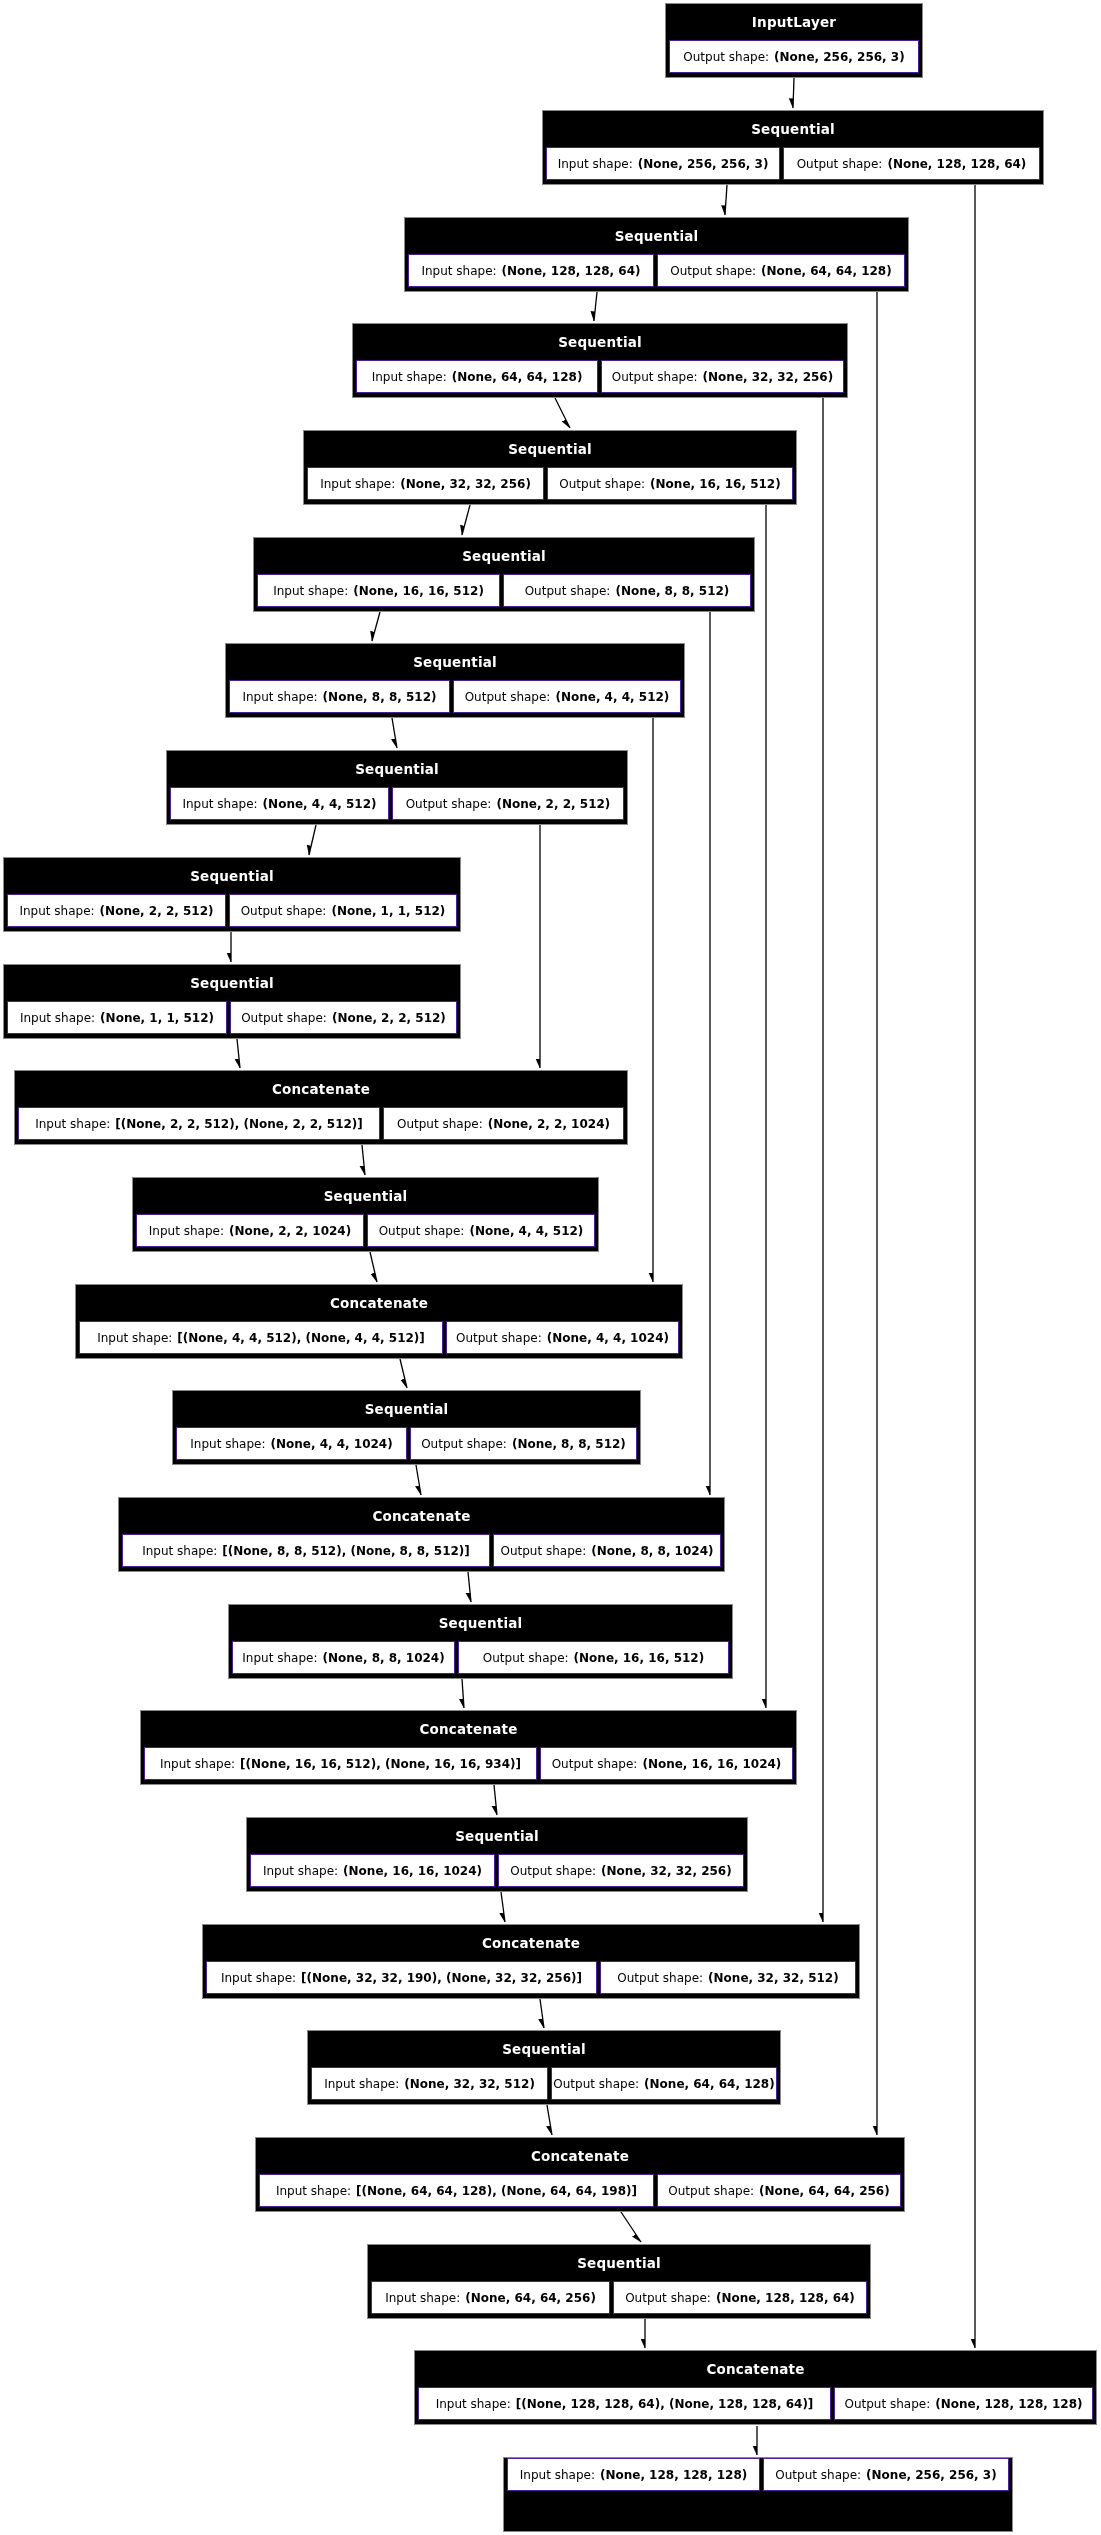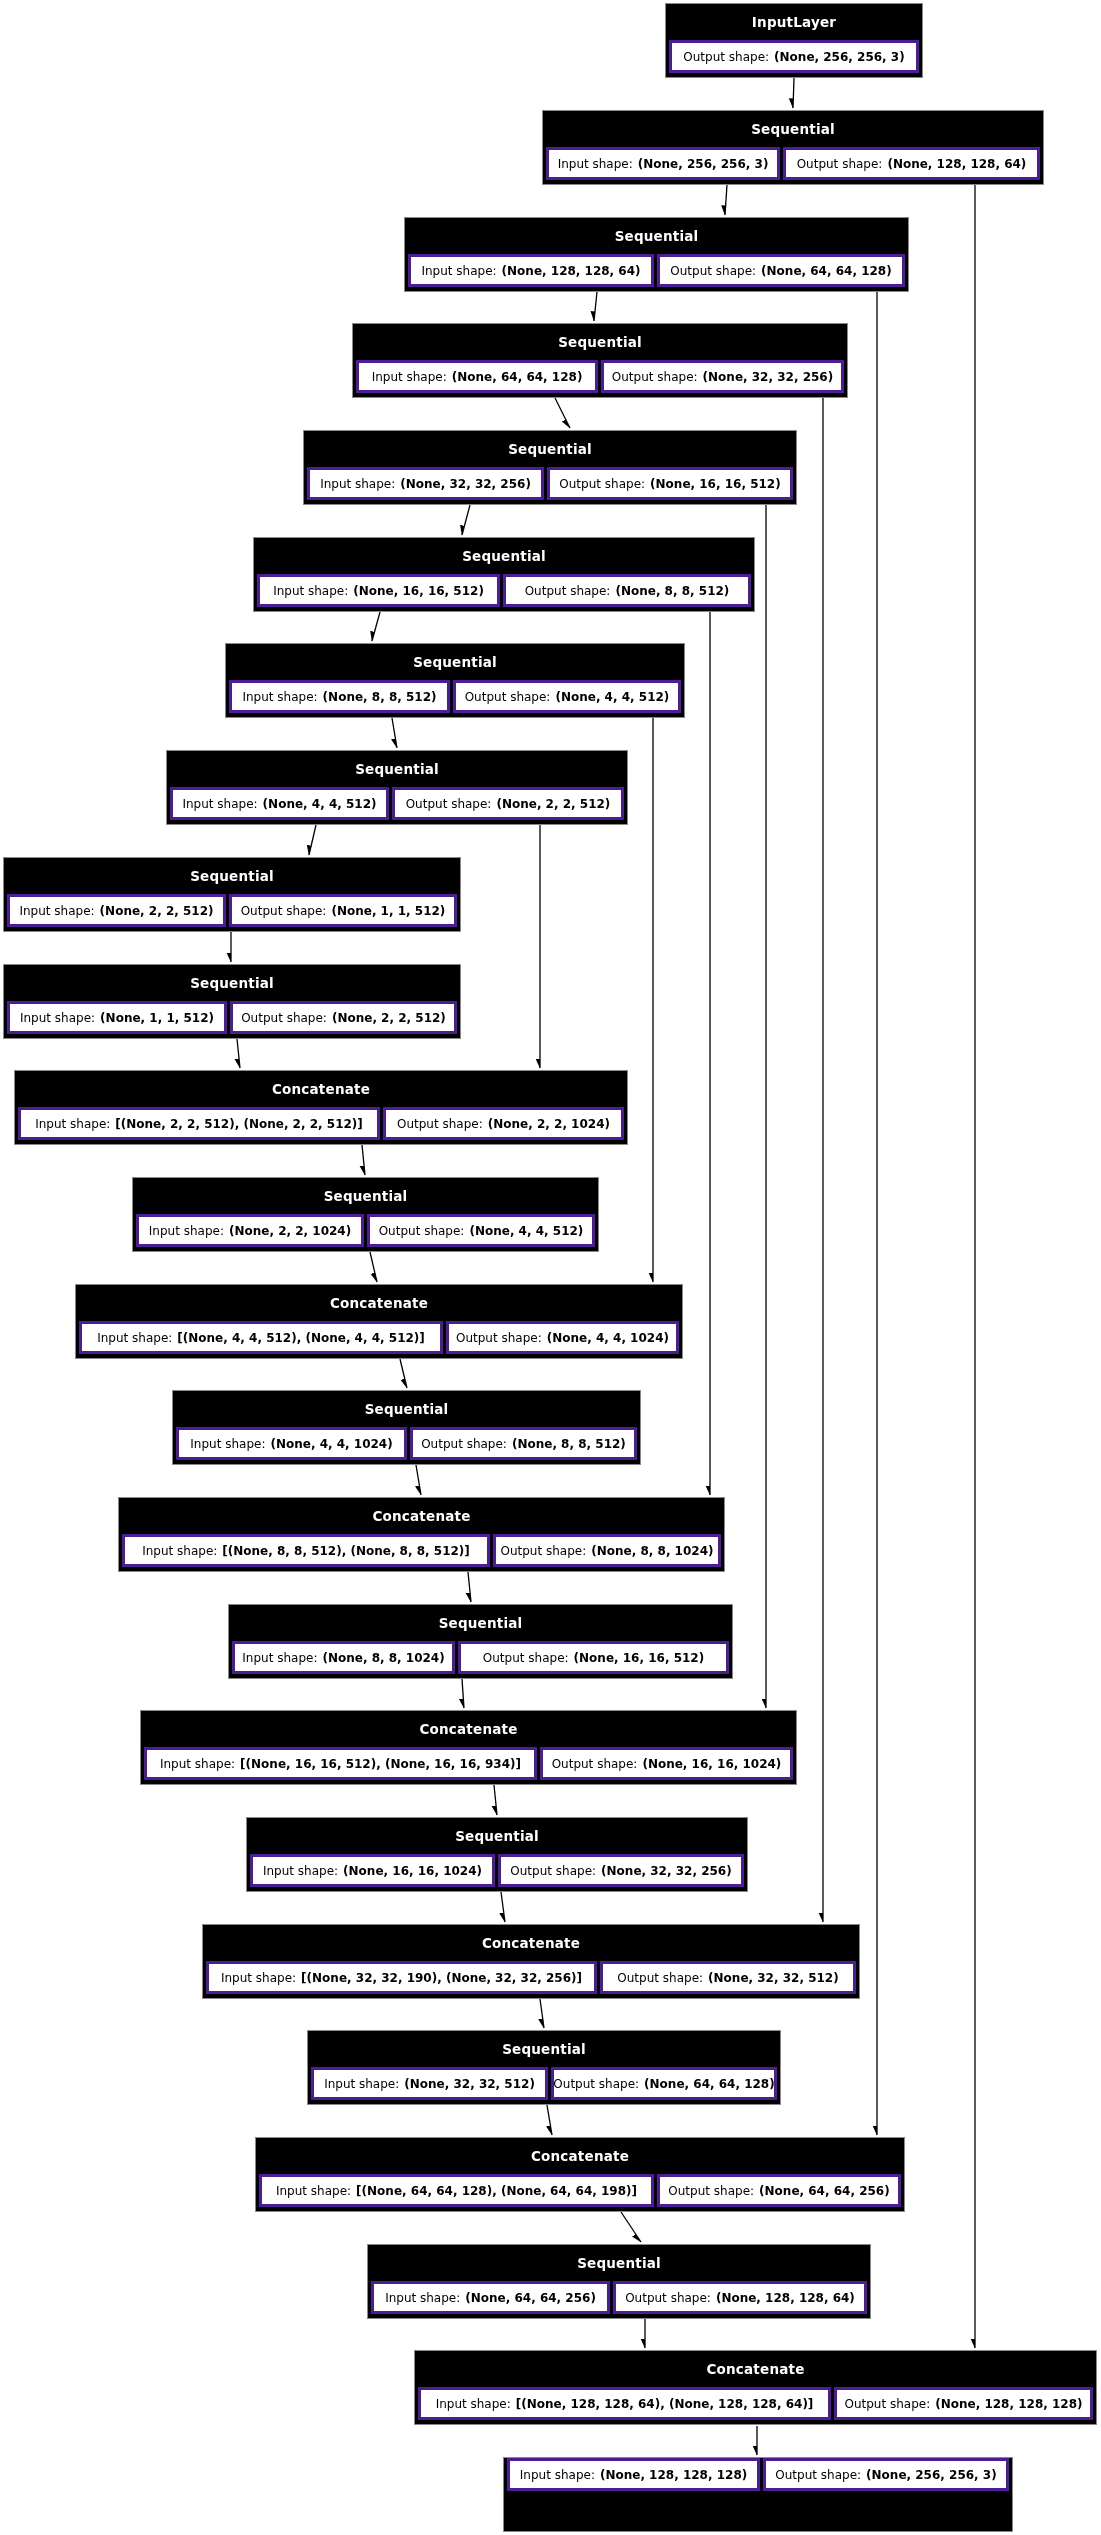--- a/index.html
+++ b/index.html
@@ -14,21 +14,21 @@
     border:1px solid #8a8a8a;box-sizing:border-box;
   }
   .node-title{
     height:36px;line-height:36px;text-align:center;color:#ffffff;
     font-weight:bold;font-size:13.5px;letter-spacing:.2px;
   }
   .node-cells{
     display:flex;gap:3px;padding:0 3px 3px 3px;height:33px;
   }
   .cell{
-    background:#ffffff;border:3px solid #4c1d95;box-sizing:border-box;
+    background:#ffffff;border:1px solid #4c1d95;box-sizing:border-box;
     display:flex;align-items:center;justify-content:center;
     font-size:12px;color:#000000;white-space:nowrap;overflow:hidden;
     flex:1 1 auto;
   }
   .cell .cl{font-weight:normal;}
   .cell .cv{font-weight:bold;margin-left:5px;}
   .fixed{flex:0 0 auto;}
 </style>
 </head>
 <body>

